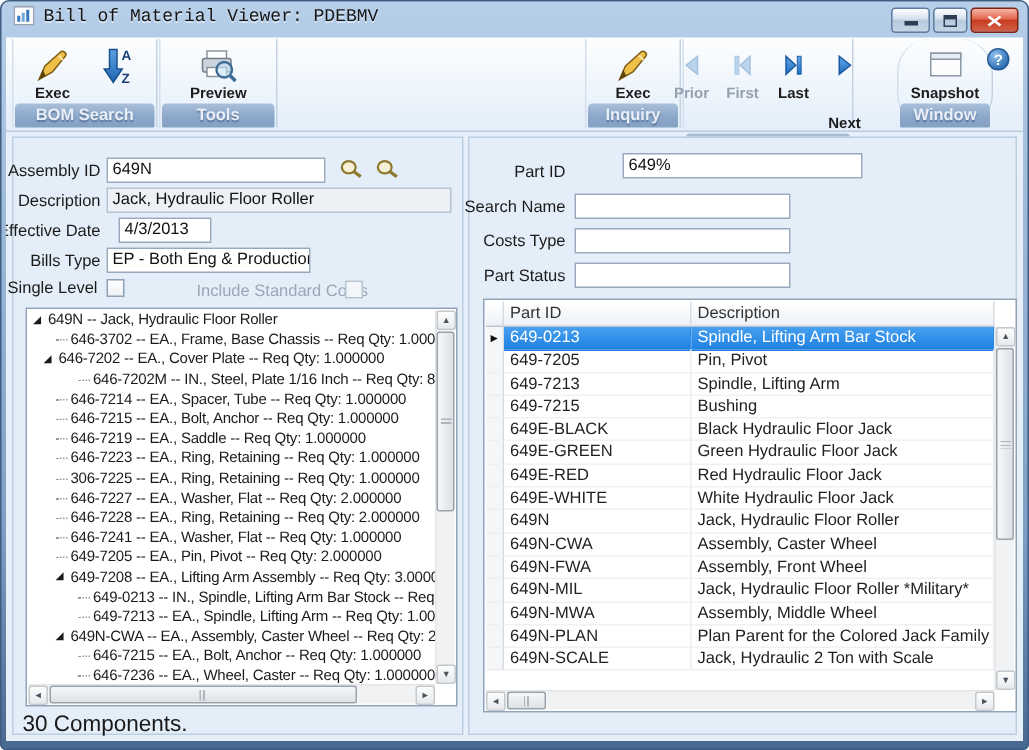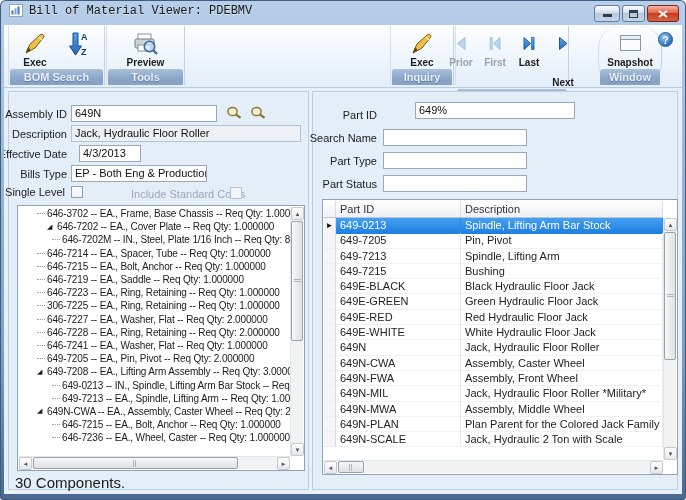--- a/index.html
+++ b/index.html
@@ -306,25 +306,29 @@
 
       </div>
 
       <span class="flabel" style="right:243px;top:94px;">Single Level</span>
       <div class="chk" style="left:62px;top:94px;"></div>
       <span class="flabel dis" style="left:122px;top:96px;text-align:left;">Include Standard Costs</span>
       <div class="chk dis" style="left:221px;top:95px;"></div>
 
       <div class="treebox">
         <div class="tree-rows" id="tree-rows">
+            <div class="tree-row" style="padding-left: 3px;">
+              <span class="twisty">◢</span>
+              <span class="tree-text">649N -- Jack, Hydraulic Floor Roller</span>
+            </div>
             <div class="tree-row" style="padding-left: 18px;">
               <span class="leafdash"></span>
               <span class="tree-text">646-3702 -- EA., Frame, Base Chassis -- Req Qty: 1.000000</span>
             </div>
-            <div class="tree-row" style="padding-left: 28px;">
+            <div class="tree-row" style="padding-left: 10px;">
               <span class="twisty">◢</span>
               <span class="tree-text">646-7202 -- EA., Cover Plate -- Req Qty: 1.000000</span>
             </div>
             <div class="tree-row" style="padding-left: 33px;">
               <span class="leafdash"></span>
               <span class="tree-text">646-7202M -- IN., Steel, Plate 1/16 Inch -- Req Qty: 8.000000</span>
             </div>
             <div class="tree-row" style="padding-left: 18px;">
               <span class="leafdash"></span>
               <span class="tree-text">646-7214 -- EA., Spacer, Tube -- Req Qty: 1.000000</span>
@@ -405,21 +409,21 @@
       <div class="statusbar">30 Components.</div>
     </div>
 
     <div class="panel panel-right">
       <span class="flabel" style="right:300px;top:17px;">Part ID</span>
       <div class="fld" style="left:70px;top:10px;width:160px;margin-left:32px;">649%</div>
 
       <span class="flabel" style="right:300px;top:40px;">Search Name</span>
       <div class="fld" style="left:70px;top:37px;width:144px;"></div>
 
-      <span class="flabel" style="right:300px;top:63px;">Part Type</span>
+      <span class="flabel" style="right:300px;top:63px;">Costs Type</span>
       <div class="fld" style="left:70px;top:60px;width:144px;"></div>
 
       <span class="flabel" style="right:300px;top:86px;">Part Status</span>
       <div class="fld" style="left:70px;top:83px;width:144px;"></div>
 
       <div class="tablebox">
         <div class="thead">
           <div></div>
           <div>Part ID</div>
           <div>Description</div>

